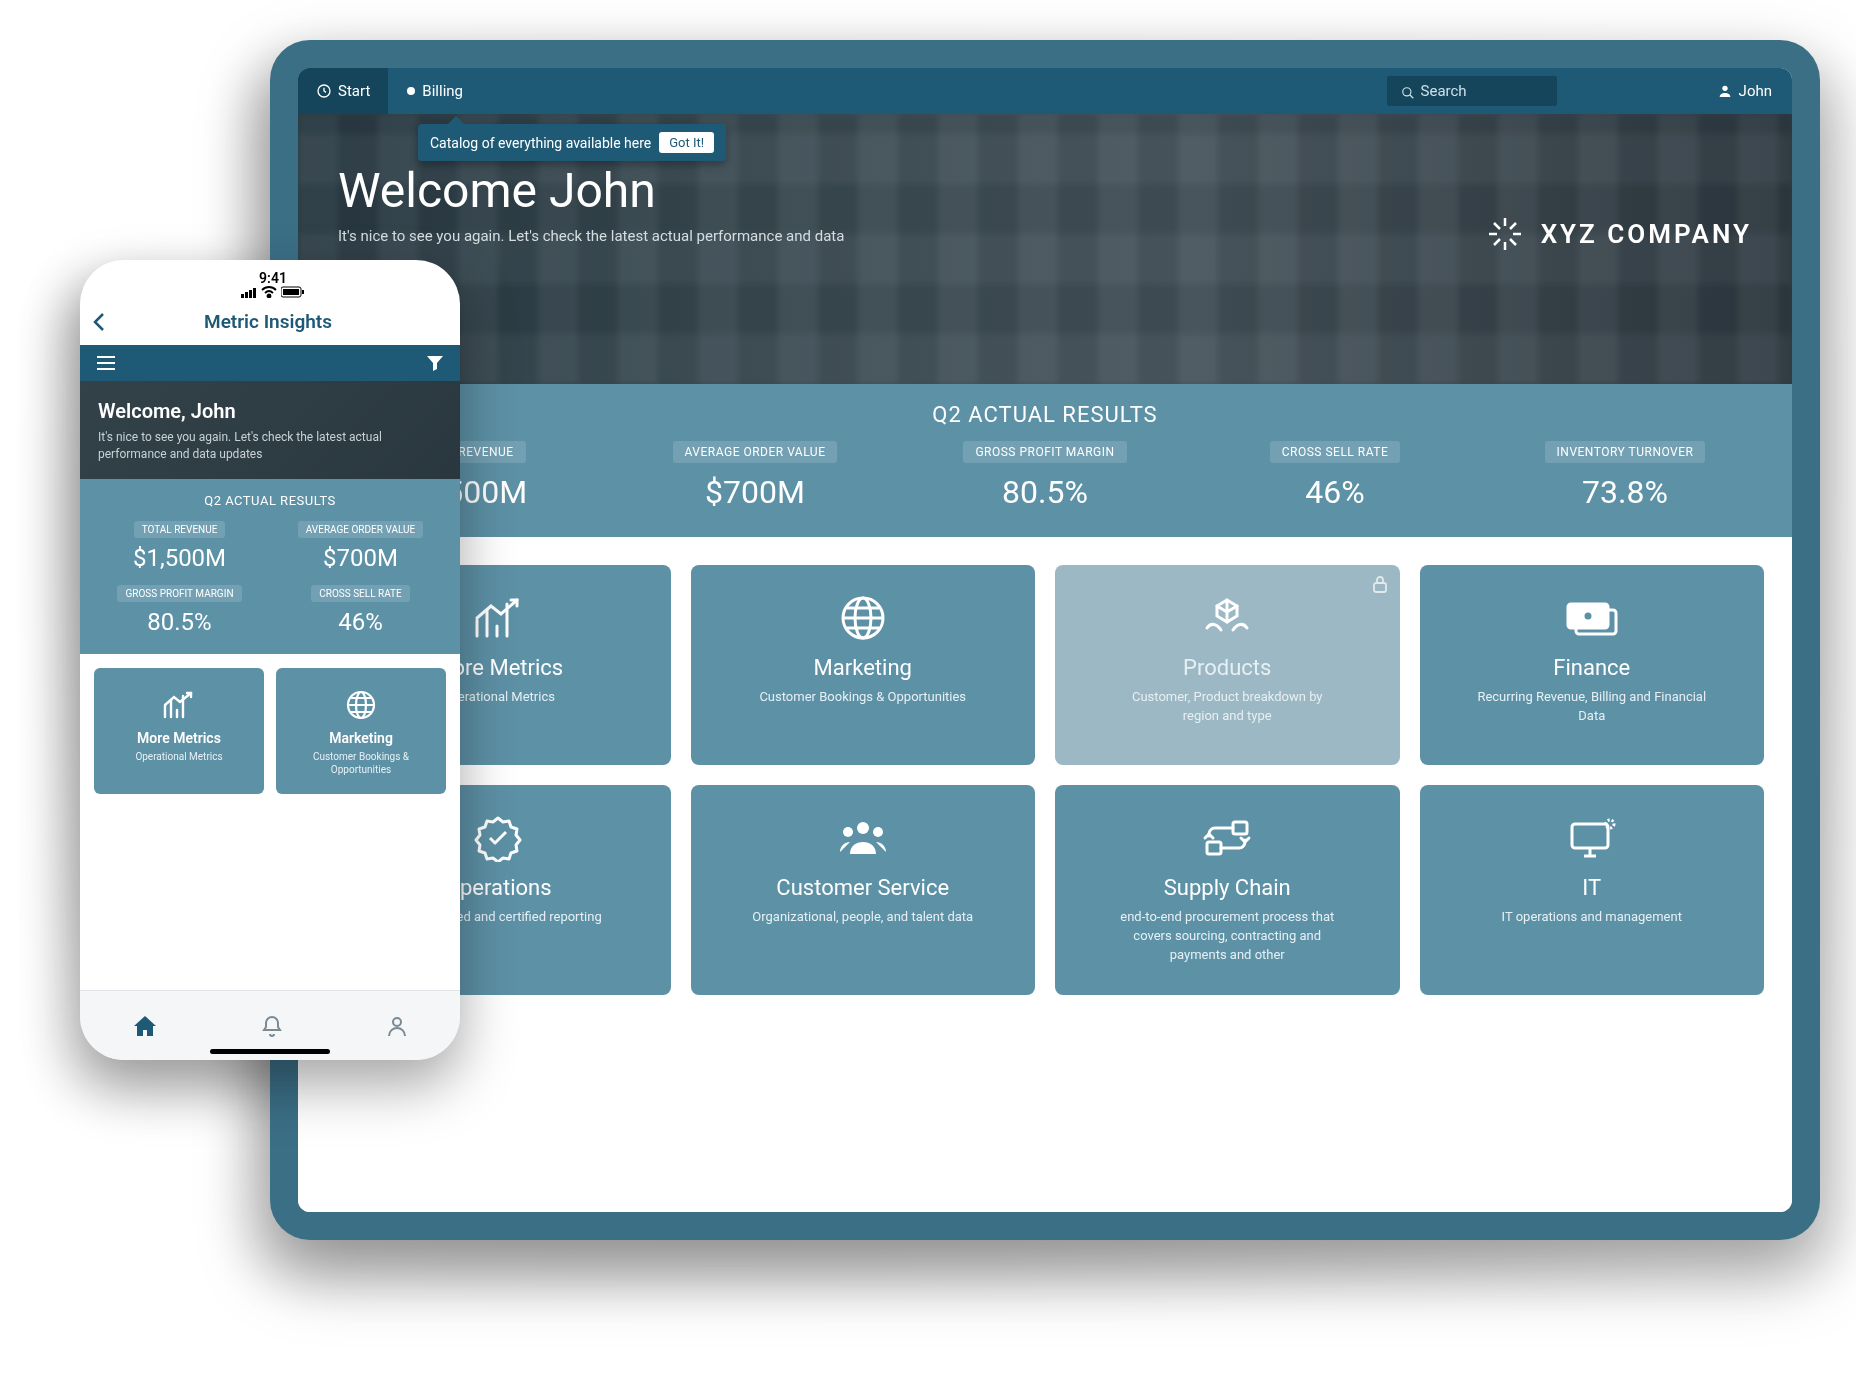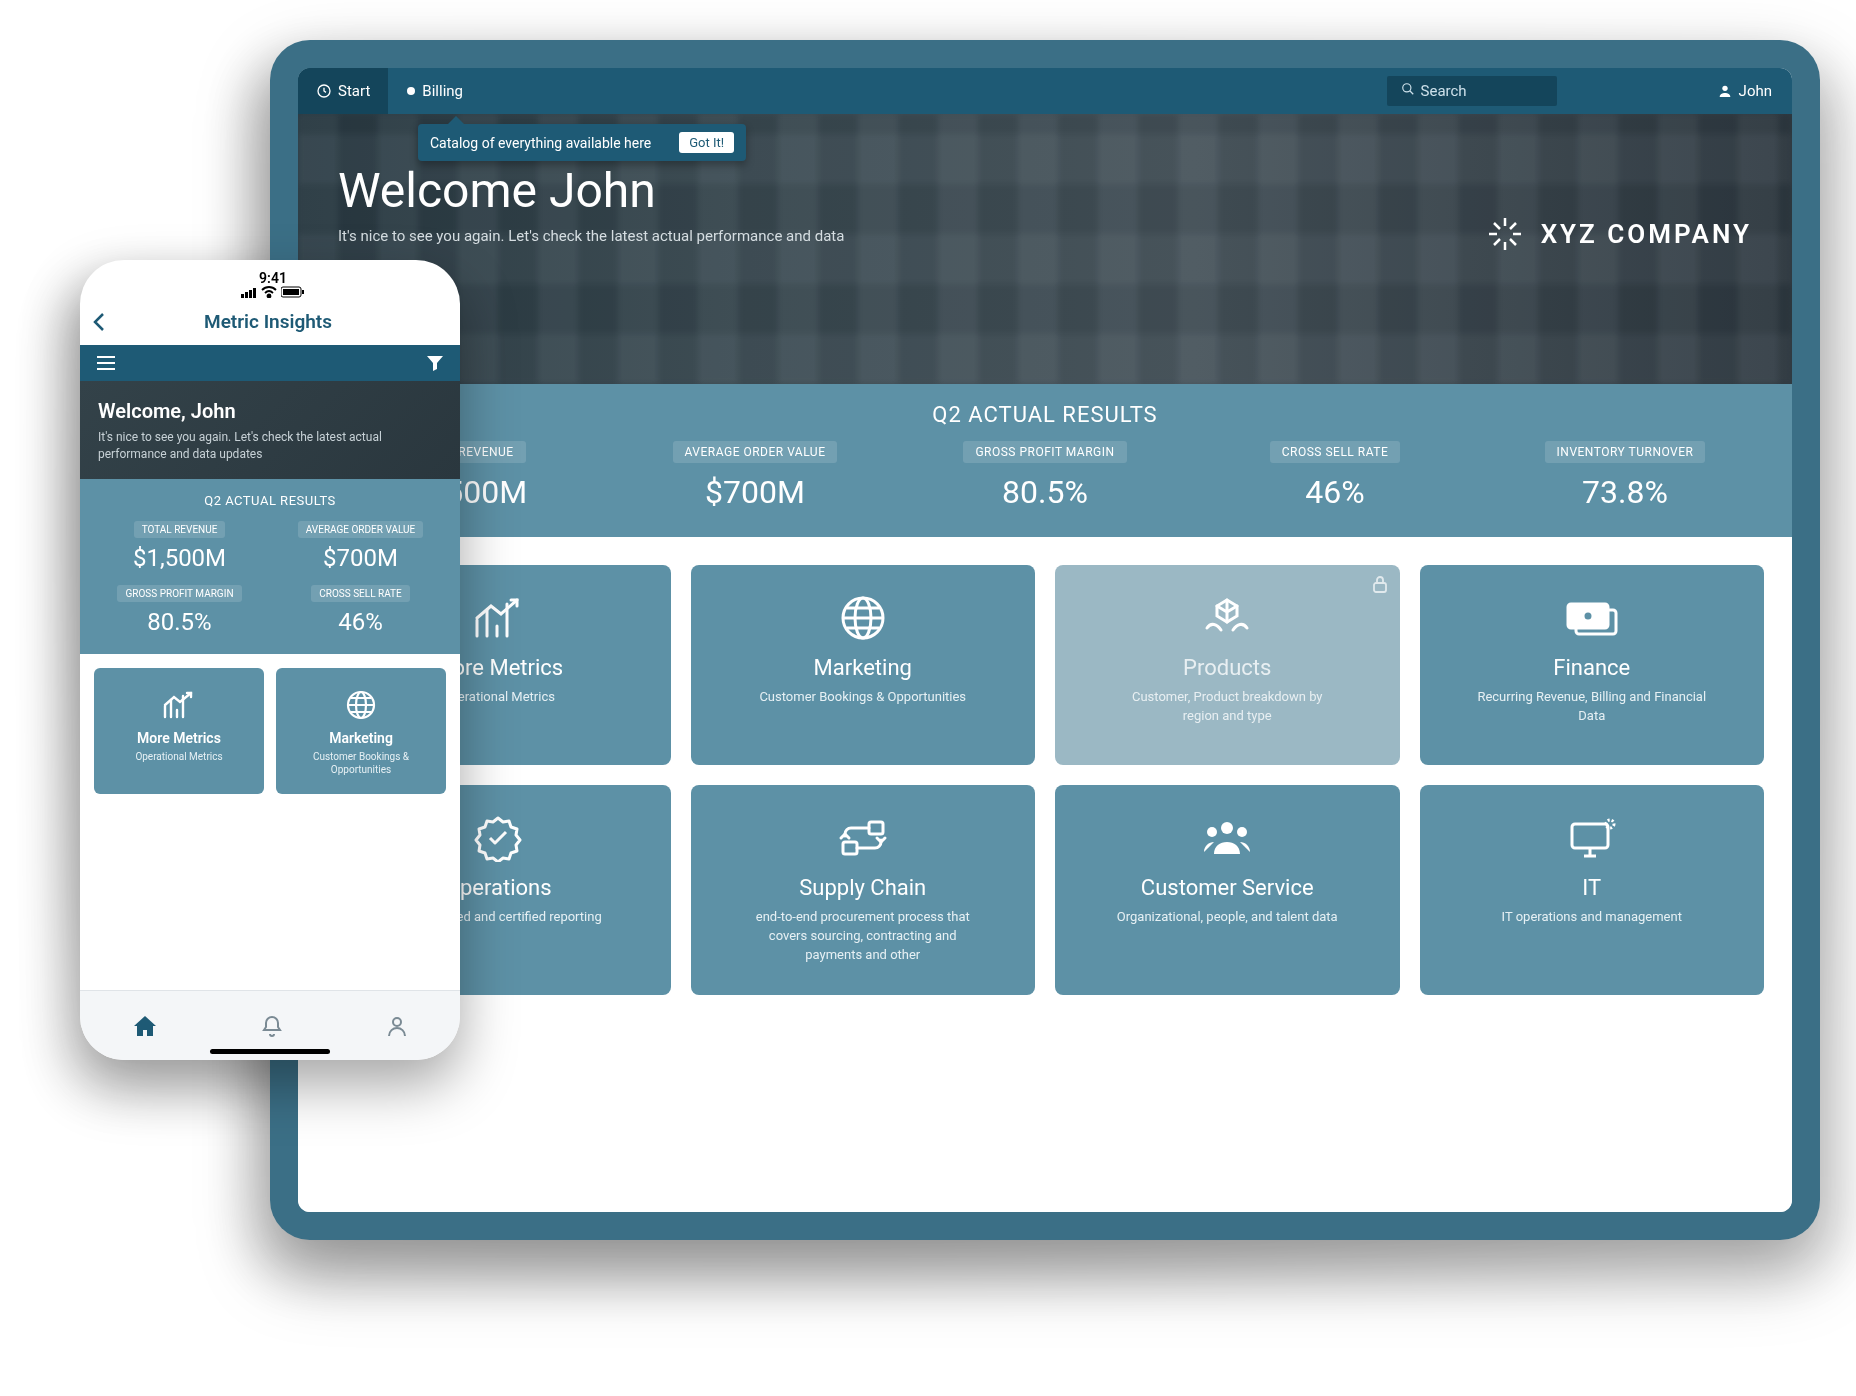--- a/index.html
+++ b/index.html
@@ -54,21 +54,21 @@
     gap: 6px;
     padding: 0 18px;
     height: 100%;
     cursor: pointer;
   }
   .topnav .nav-item.active { background: #14455b; }
   .topnav .spacer { flex: 1; }
   .searchbox {
     background: #14455b;
     display: flex;
-    align-items: flex-start;
+    align-items: flex-end;
     gap: 6px;
     padding: 6px 90px 6px 14px;
     border-radius: 2px;
     color: #cde0ea;
     margin-right: 160px;
     cursor: text;
   }
   .user-chip { display: flex; align-items: center; gap: 6px; padding-right: 20px; cursor: pointer; }
   
   .hero {
@@ -92,21 +92,21 @@
     position: absolute;
     top: 10px;
     left: 120px;
     background: #1e5a75;
     color: #fff;
     padding: 8px 12px;
     font-size: 14px;
     border-radius: 4px;
     display: flex;
     align-items: center;
-    gap: 28px;
+    gap: 8px;
     box-shadow: 0 4px 8px rgba(0,0,0,0.3);
   }
   .tooltip::before {
     content:''; position:absolute; top:-8px; left:30px;
     border:8px solid transparent; border-bottom-color:#1e5a75; border-top:none;
   }
   .tooltip .gotit {
     background: #fff; color: #1e5a75; padding: 3px 10px; border-radius: 3px; font-size: 13px; cursor: pointer;
   }
   .hero h1 { font-size: 48px; font-weight: 400; margin-top: 18px; }
@@ -369,41 +369,41 @@
             <svg width="48" height="48" viewBox="0 0 48 48" fill="none" stroke="#fff" stroke-width="3" stroke-linejoin="round">
               <path d="M24 4l5 4 6-1 2 6 6 2-1 6 4 5-4 5 1 6-6 2-2 6-6-1-5 4-5-4-6 1-2-6-6-2 1-6-4-5 4-5-1-6 6-2 2-6 6 1z"></path>
               <path d="M16 24l5 5 11-11"></path>
             </svg>
           </div>
           <h3>Operations</h3>
           <p>Standardized and certified reporting</p>
         </div>
         <div class="tile">
           <div class="icon">
+            <svg width="54" height="40" viewBox="0 0 54 40" fill="#fff">
+              <circle cx="27" cy="10" r="6"></circle>
+                <circle cx="12" cy="14" r="5"></circle>
+                <circle cx="42" cy="14" r="5"></circle>
+              <path d="M4 34c0-6 5-10 10-10M50 34c0-6-5-10-10-10M14 36c0-8 6-12 13-12s13 4 13 12"></path>
+            </svg>
+          </div>
+          <h3>Customer Service</h3>
+          <p>Organizational, people, and talent data</p>
+        </div>
+        <div class="tile">
+          <div class="icon">
             <svg width="52" height="44" viewBox="0 0 52 44" fill="none" stroke="#fff" stroke-width="3" stroke-linecap="round">
               <rect x="6" y="26" width="14" height="12" rx="2"></rect>
                 <rect x="32" y="6" width="14" height="12" rx="2"></rect>
               <path d="M20 32h18a6 6 0 006-6v-2M32 12H14a6 6 0 00-6 6v2"></path>
               <path d="M40 22l4 4 4-4M12 22l-4-4-4 4"></path>
             </svg>
           </div>
           <h3>Supply Chain</h3>
           <p>end-to-end procurement process that covers sourcing, contracting and payments and other</p>
-        </div>
-        <div class="tile">
-          <div class="icon">
-            <svg width="54" height="40" viewBox="0 0 54 40" fill="#fff">
-              <circle cx="27" cy="10" r="6"></circle>
-                <circle cx="12" cy="14" r="5"></circle>
-                <circle cx="42" cy="14" r="5"></circle>
-              <path d="M4 34c0-6 5-10 10-10M50 34c0-6-5-10-10-10M14 36c0-8 6-12 13-12s13 4 13 12"></path>
-            </svg>
-          </div>
-          <h3>Customer Service</h3>
-          <p>Organizational, people, and talent data</p>
         </div>
         <div class="tile">
           <div class="icon">
             <svg width="52" height="44" viewBox="0 0 52 44" fill="none" stroke="#fff" stroke-width="3">
               <rect x="6" y="8" width="36" height="24" rx="3"></rect>
                 <path d="M18 40h12M24 32v8"></path>
               <circle cx="44" cy="8" r="4" stroke-dasharray="2 2"></circle>
             </svg>
           </div>
           <h3>IT</h3>

